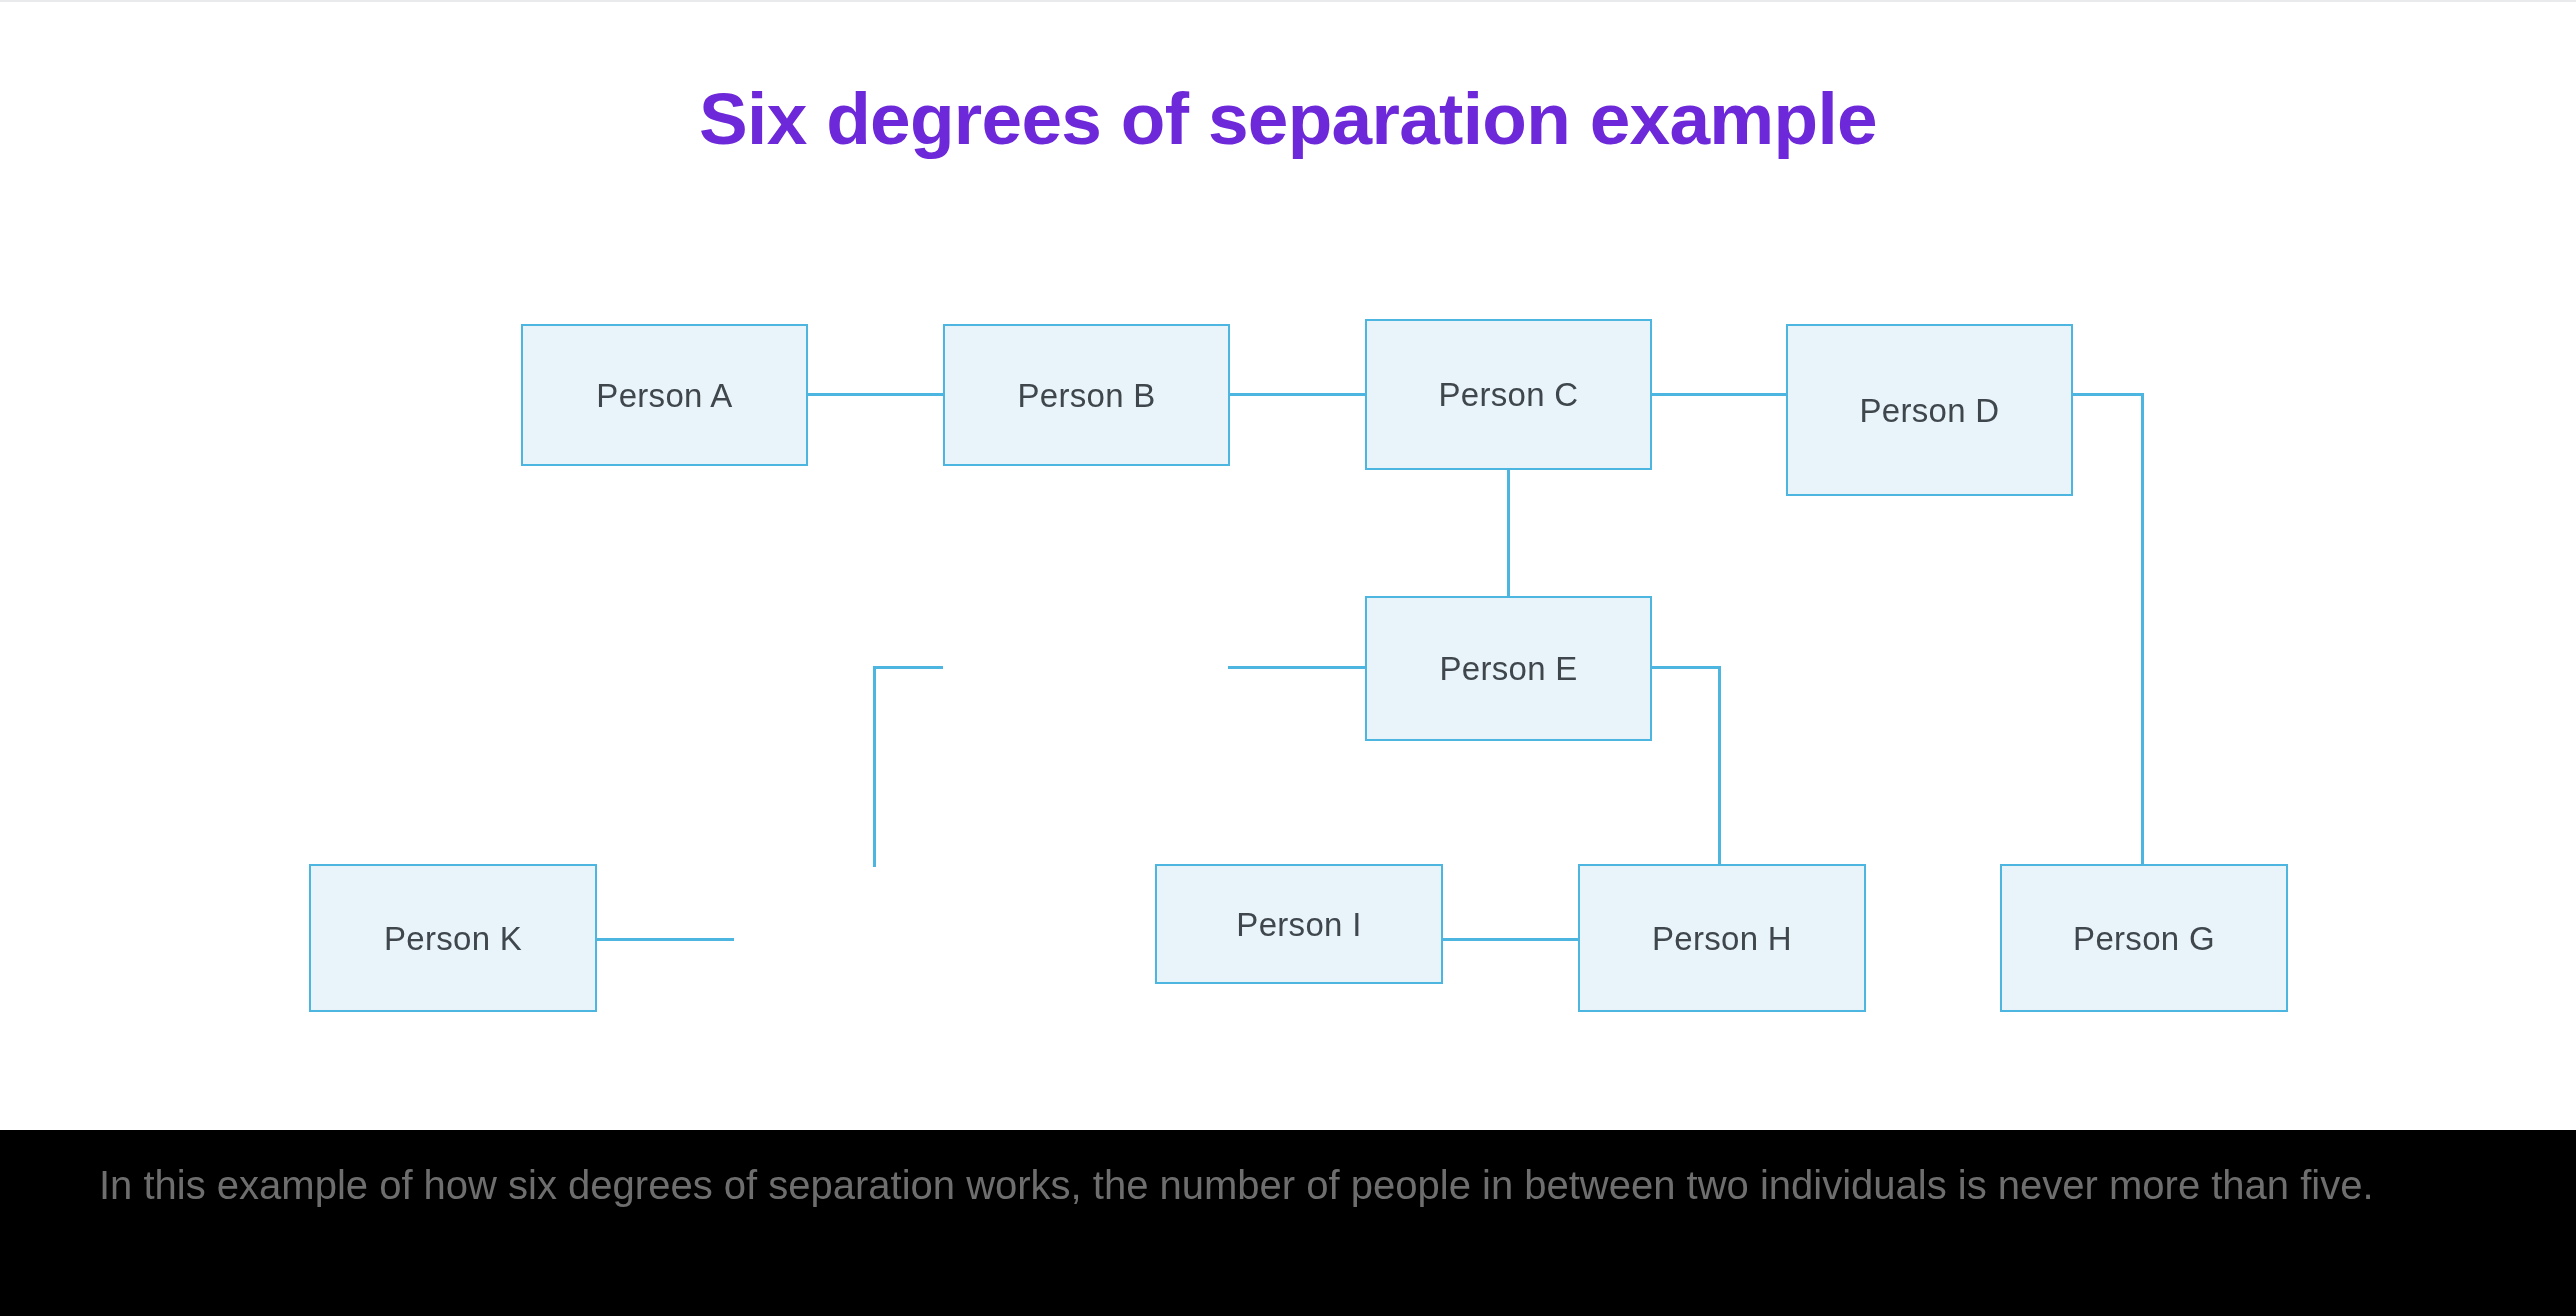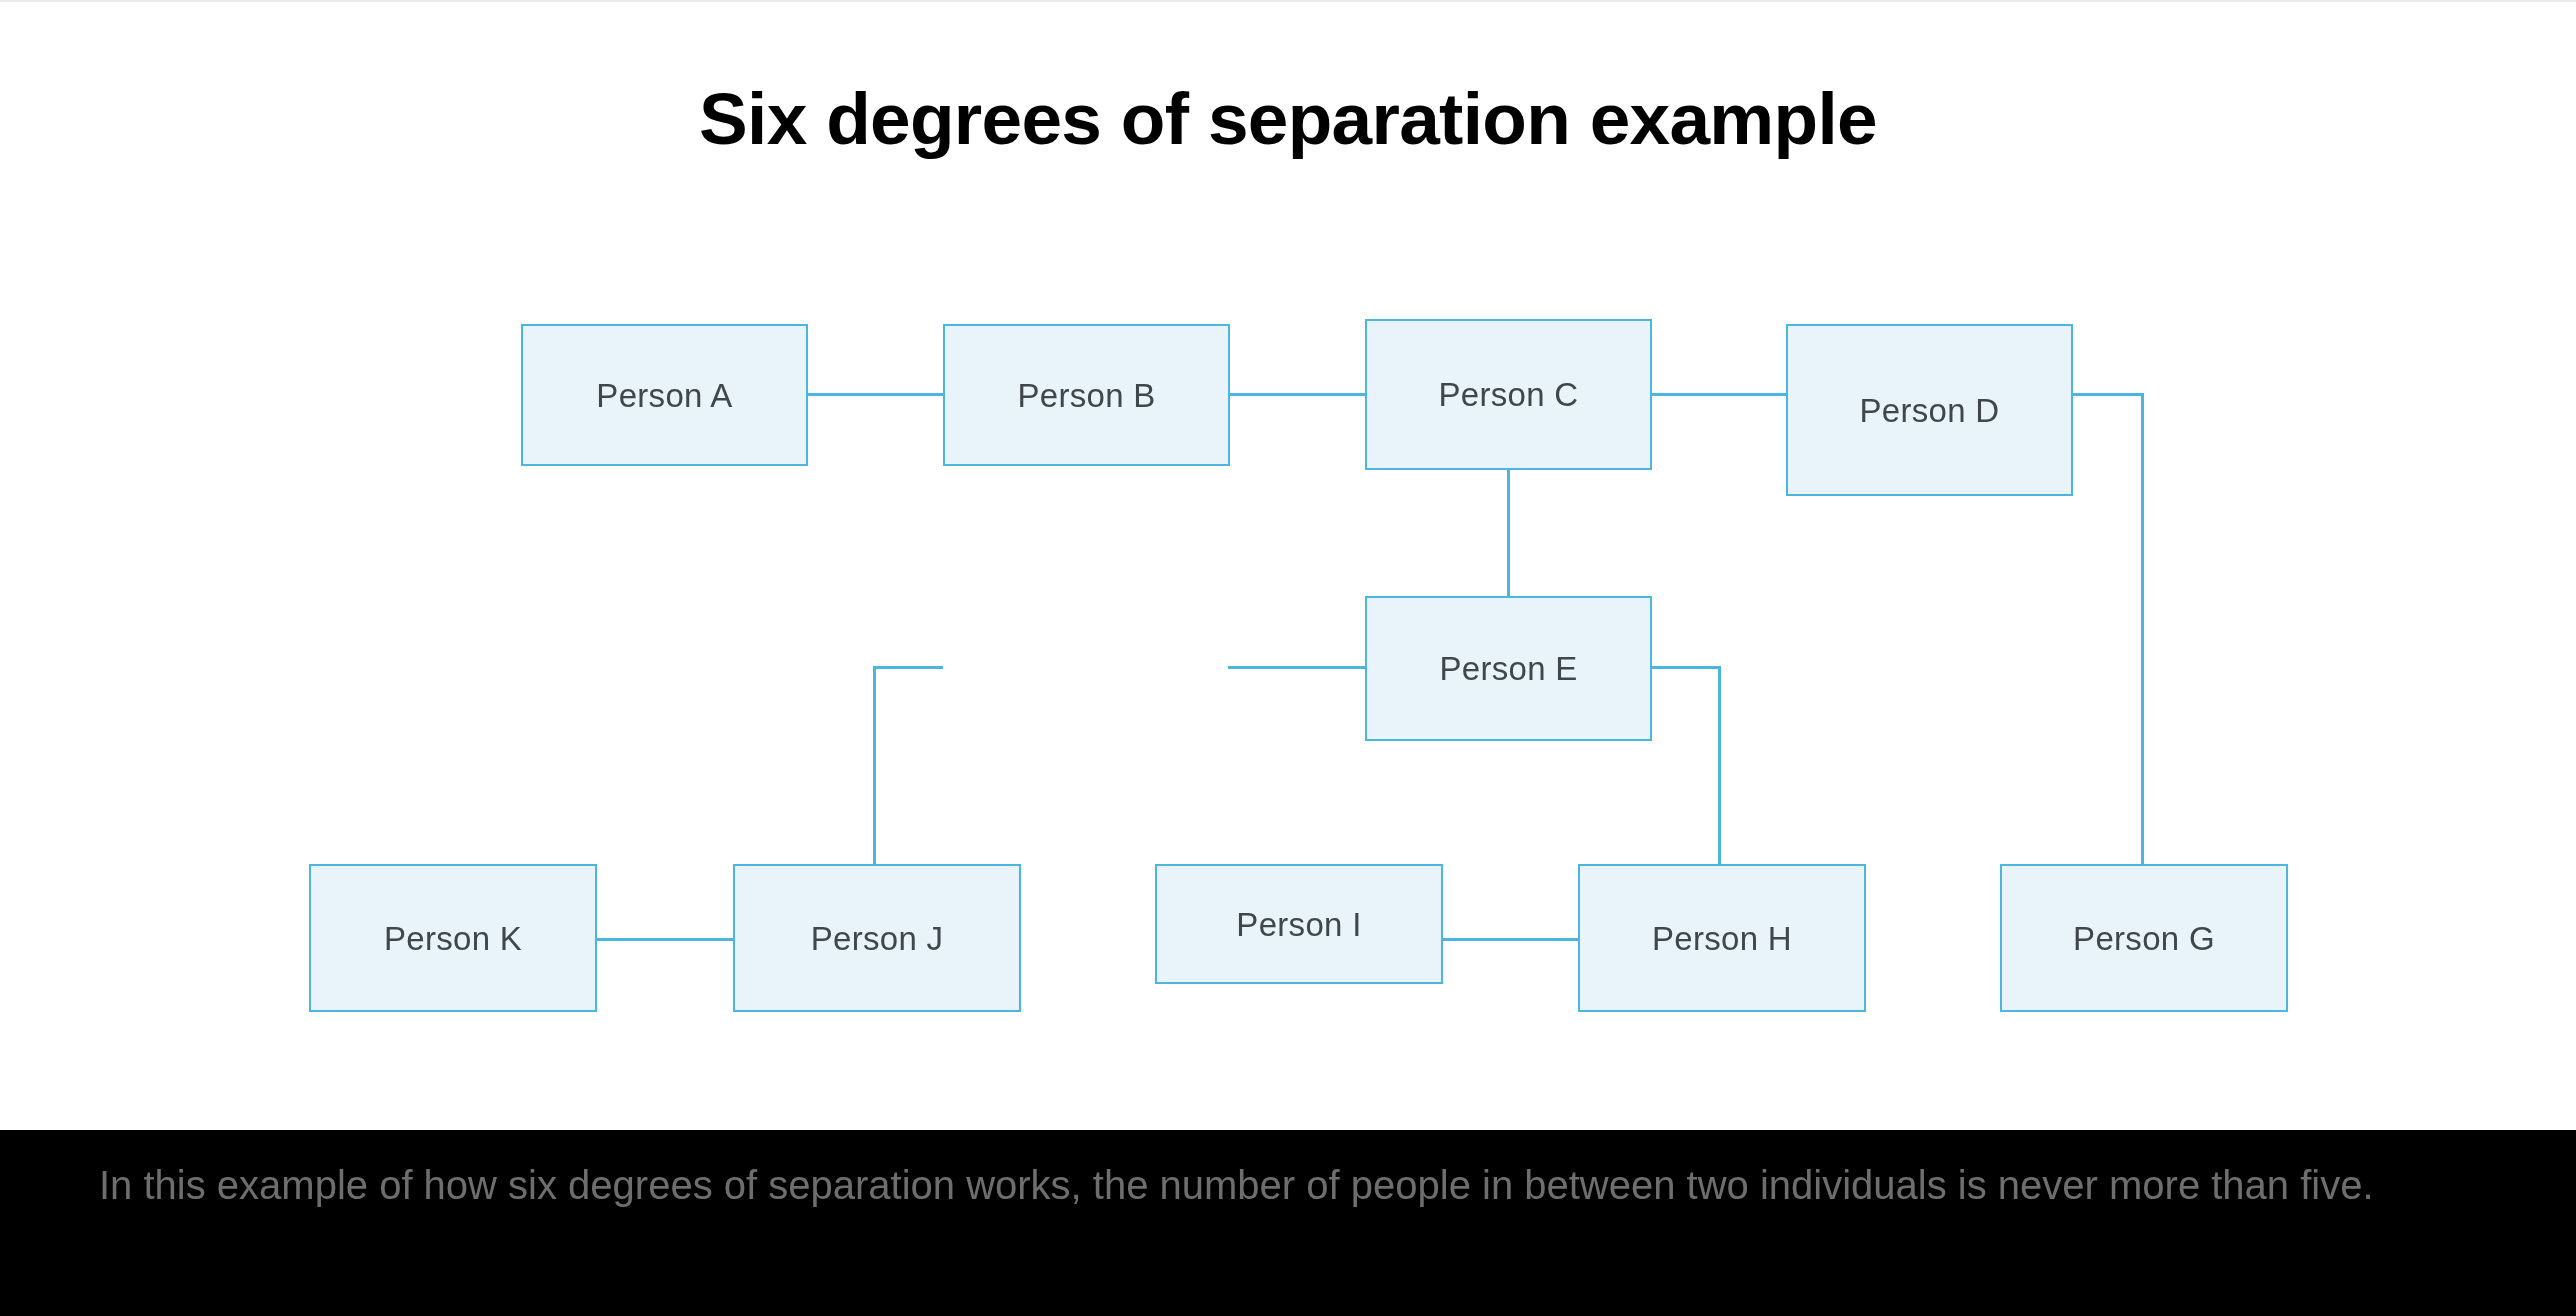--- a/index.html
+++ b/index.html
@@ -34,21 +34,21 @@
   }
   #figure-title {
     position: absolute;
     left: 0;
     top: 77px;
     width: 2576px;
     text-align: center;
     font-size: 73px;
     font-weight: bold;
     letter-spacing: -0.7px;
-    color: #000000;
+    color: #6d28d9;
     line-height: 1.1;
     white-space: nowrap;
   }
   
   #diagram {
     position: absolute;
     left: 0;
     top: 0;
     width: 2576px;
     height: 1130px;
@@ -151,23 +151,20 @@
 
 
       <div class="node" style="left:1365px; top:594px; width:287px; height:145px;">
         <span class="node-label">Person E</span>
       </div>
 
       <div class="node" style="left:309px; top:862px; width:288px; height:148px;">
         <span class="node-label">Person K</span>
       </div>
 
-      <div class="node" style="left:733px; top:862px; width:288px; height:148px;">
-        <span class="node-label">Person J</span>
-      </div>
 
       <div class="node" style="left:1155px; top:862px; width:288px; height:120px;">
         <span class="node-label">Person I</span>
       </div>
 
       <div class="node" style="left:1578px; top:862px; width:288px; height:148px;">
         <span class="node-label">Person H</span>
       </div>
 
       <div class="node" style="left:2000px; top:862px; width:288px; height:148px;align-items:center;">

